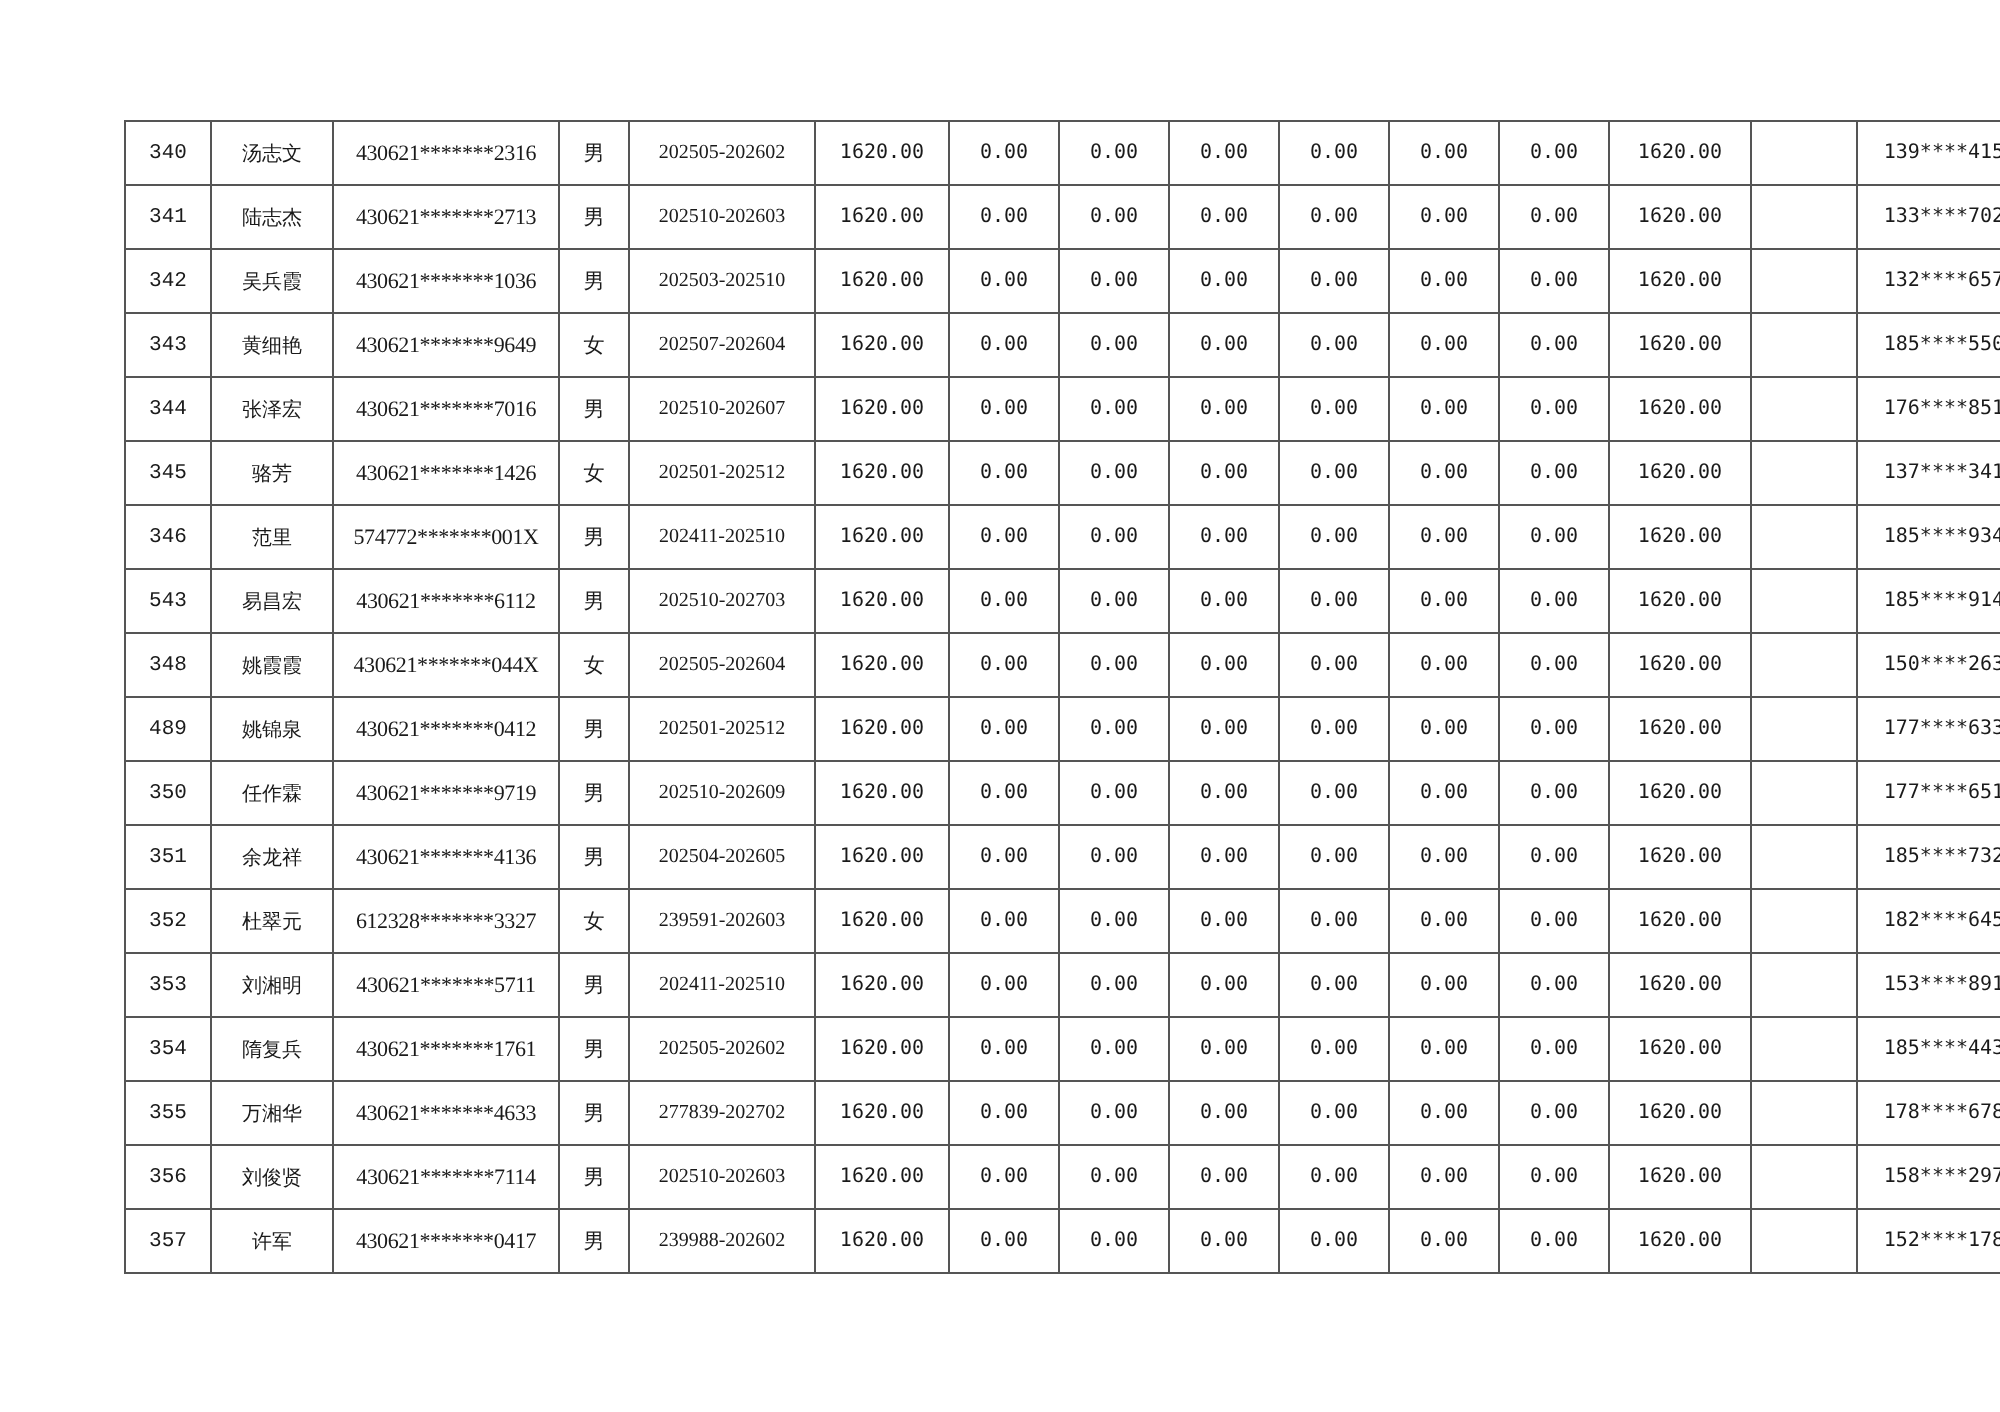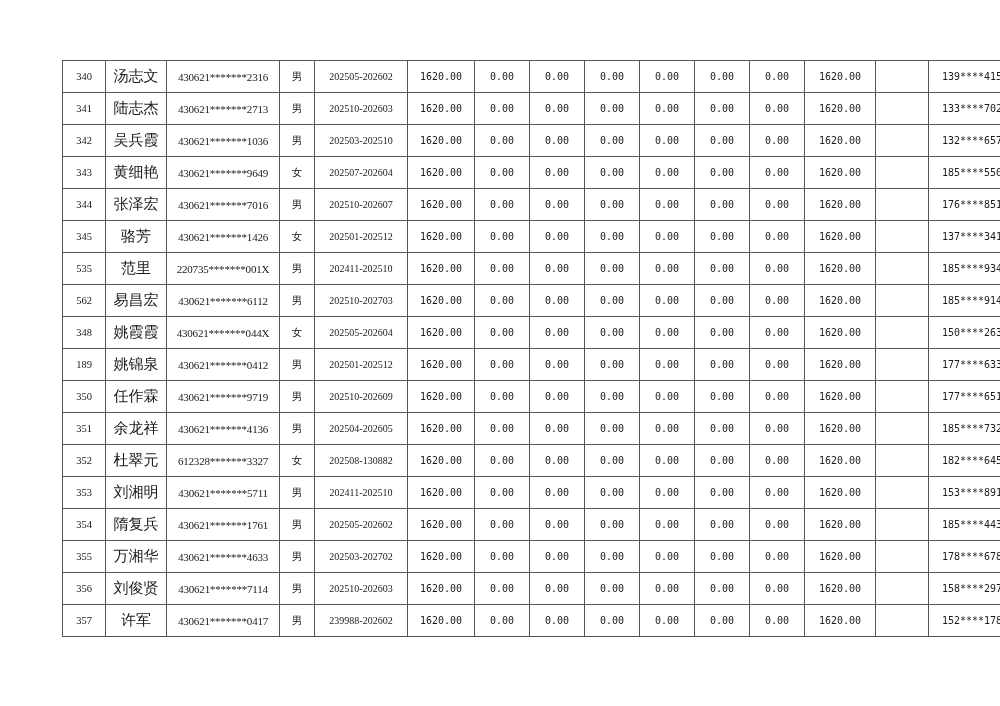--- a/index.html
+++ b/index.html
@@ -34,22 +34,22 @@
   }
   table.data-table td {
     border: 1px solid #555555;
     height: 31px;
     padding: 0 2px;
     text-align: center;
     vertical-align: middle;
     white-space: nowrap;
     overflow: hidden;
   }
-  td.c-idx      { width: 38px; }
-  td.c-name     { width: 56px; font-family: Liberation Sans, sans-serif; font-size: 15px; }
+  td.c-idx      { width: 38px; font-family: Liberation Mono, monospace; }
+  td.c-name     { width: 56px; font-family: Liberation Sans, sans-serif; font-size: 10px; }
   td.c-id       { width: 108px; font-family: Liberation Serif, serif; font-size: 11px; letter-spacing: -0.2px; }
   td.c-sex      { width: 30px; font-family: "DejaVu Sans", sans-serif; }
   td.c-period   { width: 88px; font-family: Liberation Serif, serif; font-size: 10px; }
   td.c-amt      { width: 62px; font-family: "DejaVu Sans Mono", monospace; font-size: 10px; }
   td.c-z        { width: 50px; font-family: "DejaVu Sans Mono", monospace; font-size: 10px; }
   td.c-total    { width: 66px; font-family: "DejaVu Sans Mono", monospace; font-size: 10px; }
   td.c-blank    { width: 48px; }
   td.c-phone    { width: 88px; font-family: "DejaVu Sans Mono", monospace; font-size: 10px; }
 </style>
 </head>
@@ -155,38 +155,38 @@
             <td class="c-z">0.00</td>
             <td class="c-z">0.00</td>
             <td class="c-z">0.00</td>
             <td class="c-z">0.00</td>
             <td class="c-z">0.00</td>
             <td class="c-total">1620.00</td>
             <td class="c-blank"></td>
             <td class="c-phone">137****3416</td>
           </tr>
           <tr>
-            <td class="c-idx">535</td>
+            <td class="c-idx">346</td>
             <td class="c-name">范里</td>
-            <td class="c-id">220735*******001X</td>
+            <td class="c-id">574772*******001X</td>
             <td class="c-sex">男</td>
             <td class="c-period">202411-202510</td>
             <td class="c-amt">1620.00</td>
             <td class="c-z">0.00</td>
             <td class="c-z">0.00</td>
             <td class="c-z">0.00</td>
             <td class="c-z">0.00</td>
             <td class="c-z">0.00</td>
             <td class="c-z">0.00</td>
             <td class="c-total">1620.00</td>
             <td class="c-blank"></td>
             <td class="c-phone">185****9347</td>
           </tr>
           <tr>
-            <td class="c-idx">562</td>
+            <td class="c-idx">543</td>
             <td class="c-name">易昌宏</td>
             <td class="c-id">430621*******6112</td>
             <td class="c-sex">男</td>
             <td class="c-period">202510-202703</td>
             <td class="c-amt">1620.00</td>
             <td class="c-z">0.00</td>
             <td class="c-z">0.00</td>
             <td class="c-z">0.00</td>
             <td class="c-z">0.00</td>
             <td class="c-z">0.00</td>
@@ -206,21 +206,21 @@
             <td class="c-z">0.00</td>
             <td class="c-z">0.00</td>
             <td class="c-z">0.00</td>
             <td class="c-z">0.00</td>
             <td class="c-z">0.00</td>
             <td class="c-total">1620.00</td>
             <td class="c-blank"></td>
             <td class="c-phone">150****2633</td>
           </tr>
           <tr>
-            <td class="c-idx">189</td>
+            <td class="c-idx">489</td>
             <td class="c-name">姚锦泉</td>
             <td class="c-id">430621*******0412</td>
             <td class="c-sex">男</td>
             <td class="c-period">202501-202512</td>
             <td class="c-amt">1620.00</td>
             <td class="c-z">0.00</td>
             <td class="c-z">0.00</td>
             <td class="c-z">0.00</td>
             <td class="c-z">0.00</td>
             <td class="c-z">0.00</td>
@@ -261,21 +261,21 @@
             <td class="c-z">0.00</td>
             <td class="c-total">1620.00</td>
             <td class="c-blank"></td>
             <td class="c-phone">185****7327</td>
           </tr>
           <tr>
             <td class="c-idx">352</td>
             <td class="c-name">杜翠元</td>
             <td class="c-id">612328*******3327</td>
             <td class="c-sex">女</td>
-            <td class="c-period">202508-130882</td>
+            <td class="c-period">239591-202603</td>
             <td class="c-amt">1620.00</td>
             <td class="c-z">0.00</td>
             <td class="c-z">0.00</td>
             <td class="c-z">0.00</td>
             <td class="c-z">0.00</td>
             <td class="c-z">0.00</td>
             <td class="c-z">0.00</td>
             <td class="c-total">1620.00</td>
             <td class="c-blank"></td>
             <td class="c-phone">182****6459</td>
@@ -312,21 +312,21 @@
             <td class="c-z">0.00</td>
             <td class="c-total">1620.00</td>
             <td class="c-blank"></td>
             <td class="c-phone">185****4433</td>
           </tr>
           <tr>
             <td class="c-idx">355</td>
             <td class="c-name">万湘华</td>
             <td class="c-id">430621*******4633</td>
             <td class="c-sex">男</td>
-            <td class="c-period">202503-202702</td>
+            <td class="c-period">277839-202702</td>
             <td class="c-amt">1620.00</td>
             <td class="c-z">0.00</td>
             <td class="c-z">0.00</td>
             <td class="c-z">0.00</td>
             <td class="c-z">0.00</td>
             <td class="c-z">0.00</td>
             <td class="c-z">0.00</td>
             <td class="c-total">1620.00</td>
             <td class="c-blank"></td>
             <td class="c-phone">178****6780</td>

